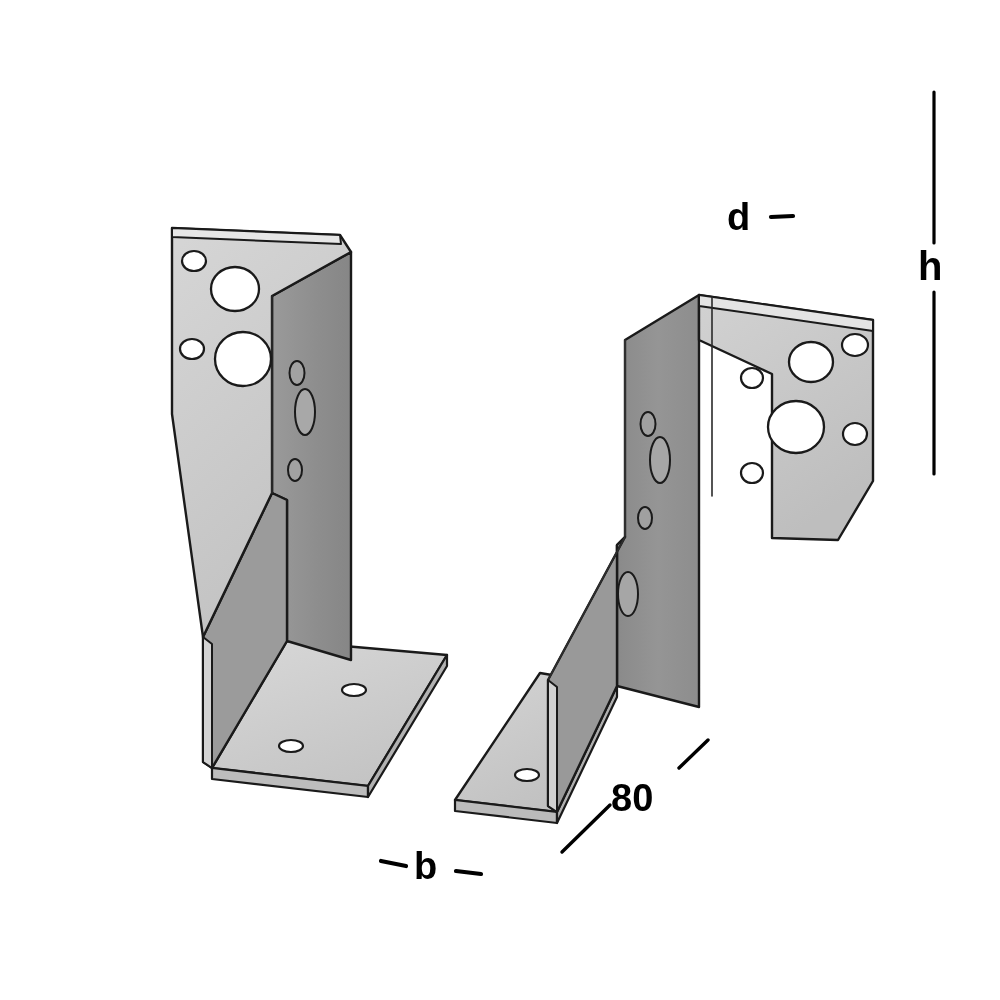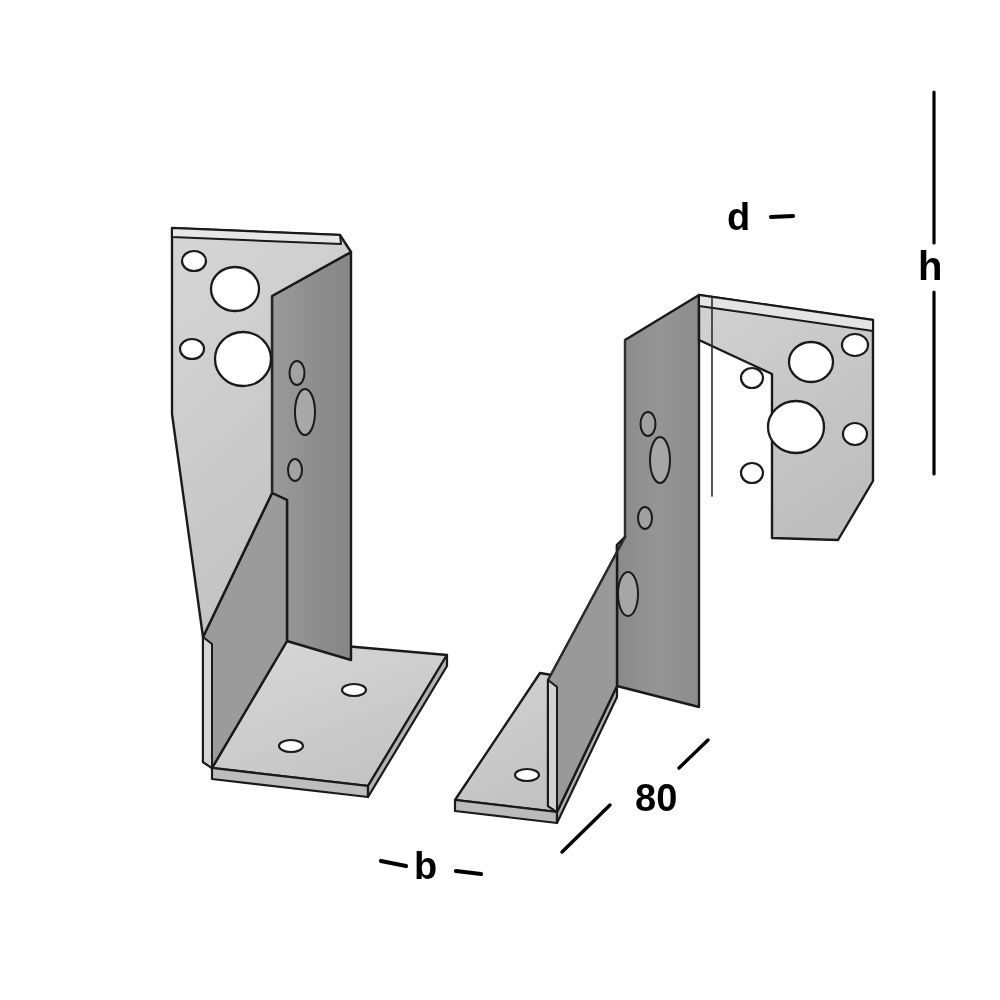--- a/index.html
+++ b/index.html
@@ -32,21 +32,21 @@
     font-family: "Liberation Sans", sans-serif;
     font-weight: bold;
     color: #000000;
     line-height: 1;
     white-space: nowrap;
     user-select: none;
   }
   #label-h { left: 918px; top: 246px; font-size: 40px; }
   #label-d { left: 727px; top: 198px; font-size: 38px; }
   #label-b { left: 414px; top: 847px; font-size: 38px; }
-  #label-80 { left: 611px; top: 779px; font-size: 38px; letter-spacing: 0px; margin-left: 24px; }
+  #label-80 { left: 611px; top: 779px; font-size: 38px; letter-spacing: 0px; }
 </style>
 </head>
 <body>
 
 <div id="stage">
 
   <svg id="drawing" viewBox="0 0 1000 1000" xmlns="http://www.w3.org/2000/svg">
     <defs>
       <linearGradient id="gWebL" x1="0" y1="0" x2="1" y2="0">
         <stop offset="0%" stop-color="#9a9a9a"></stop>

